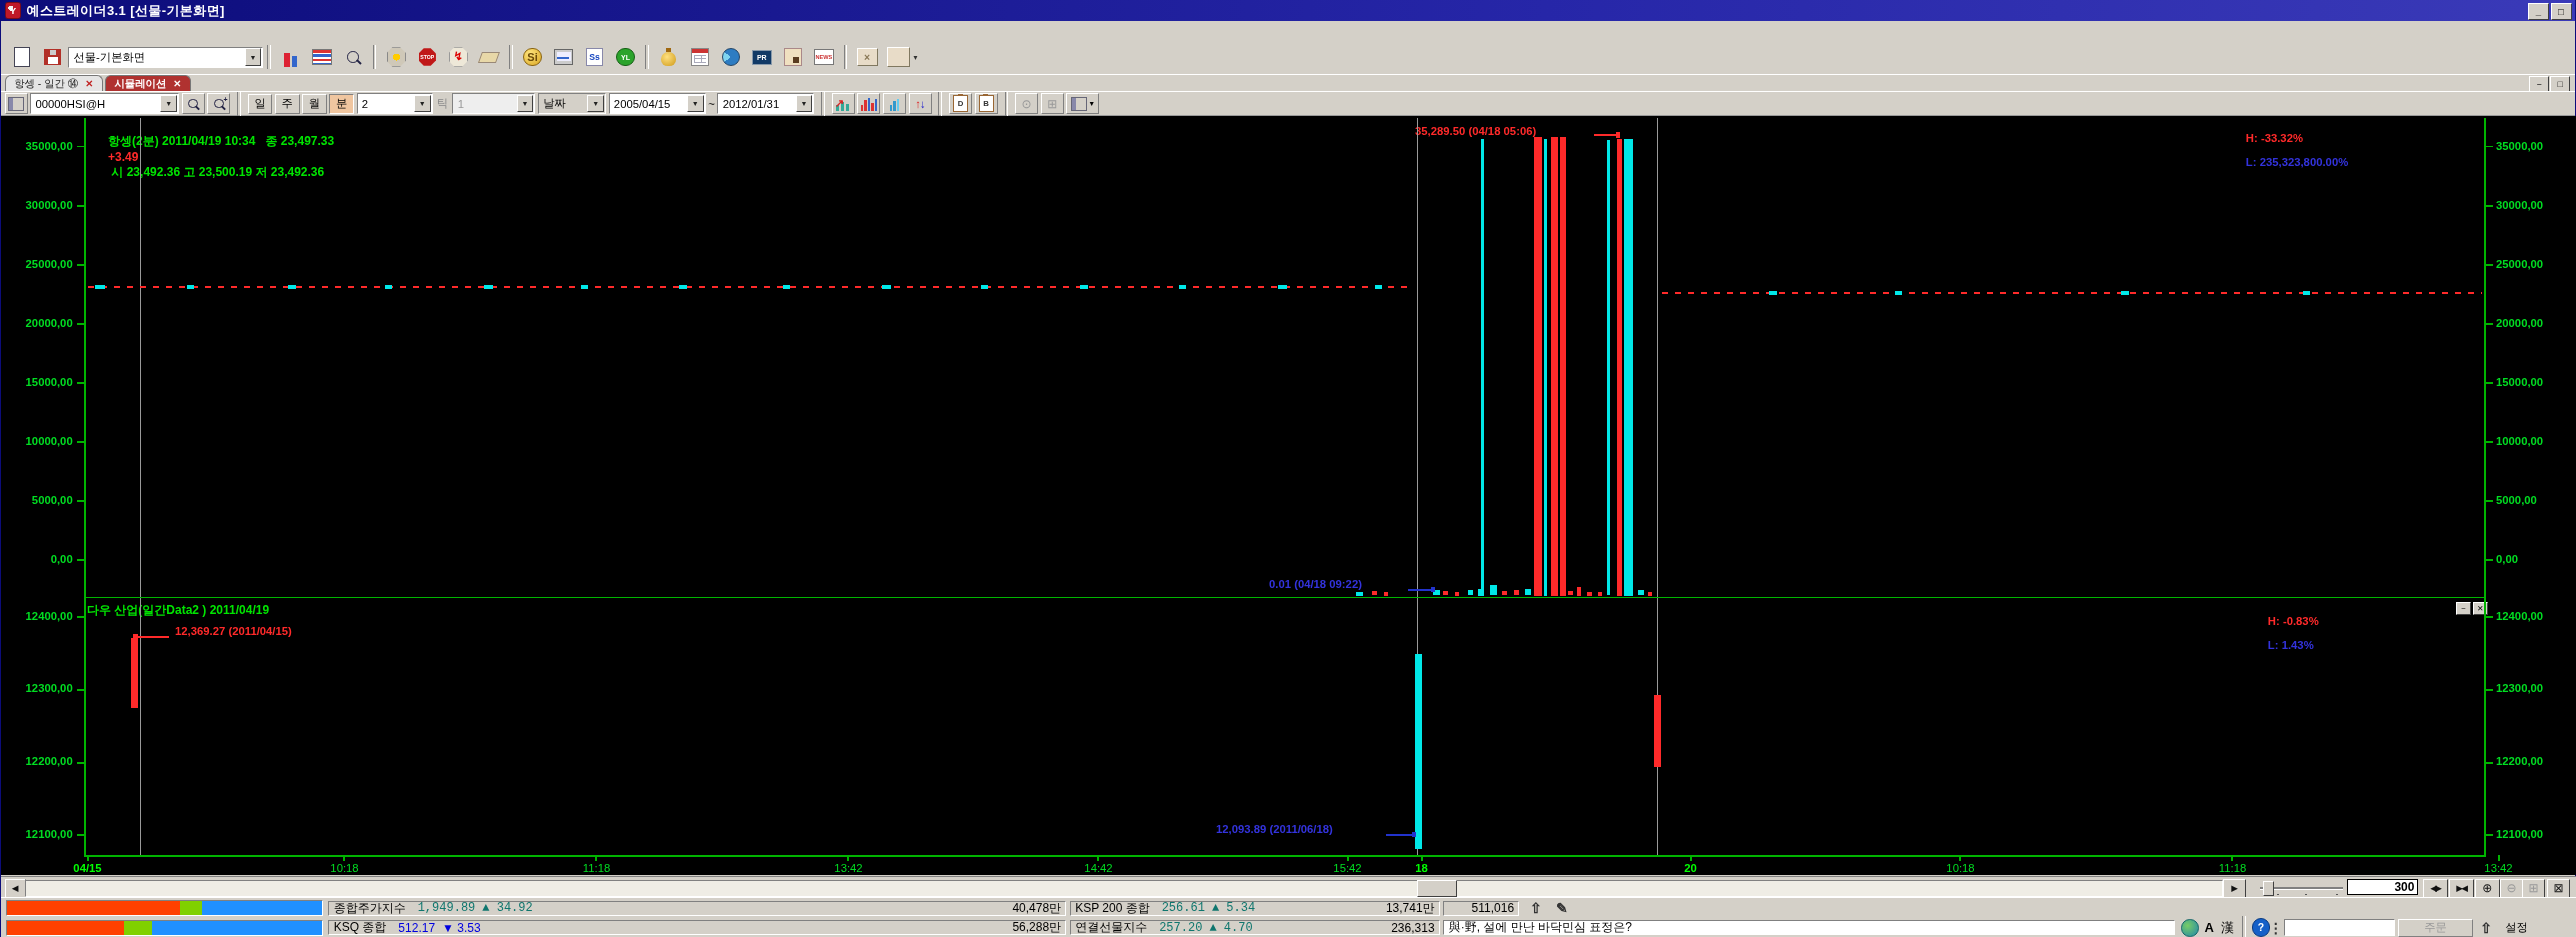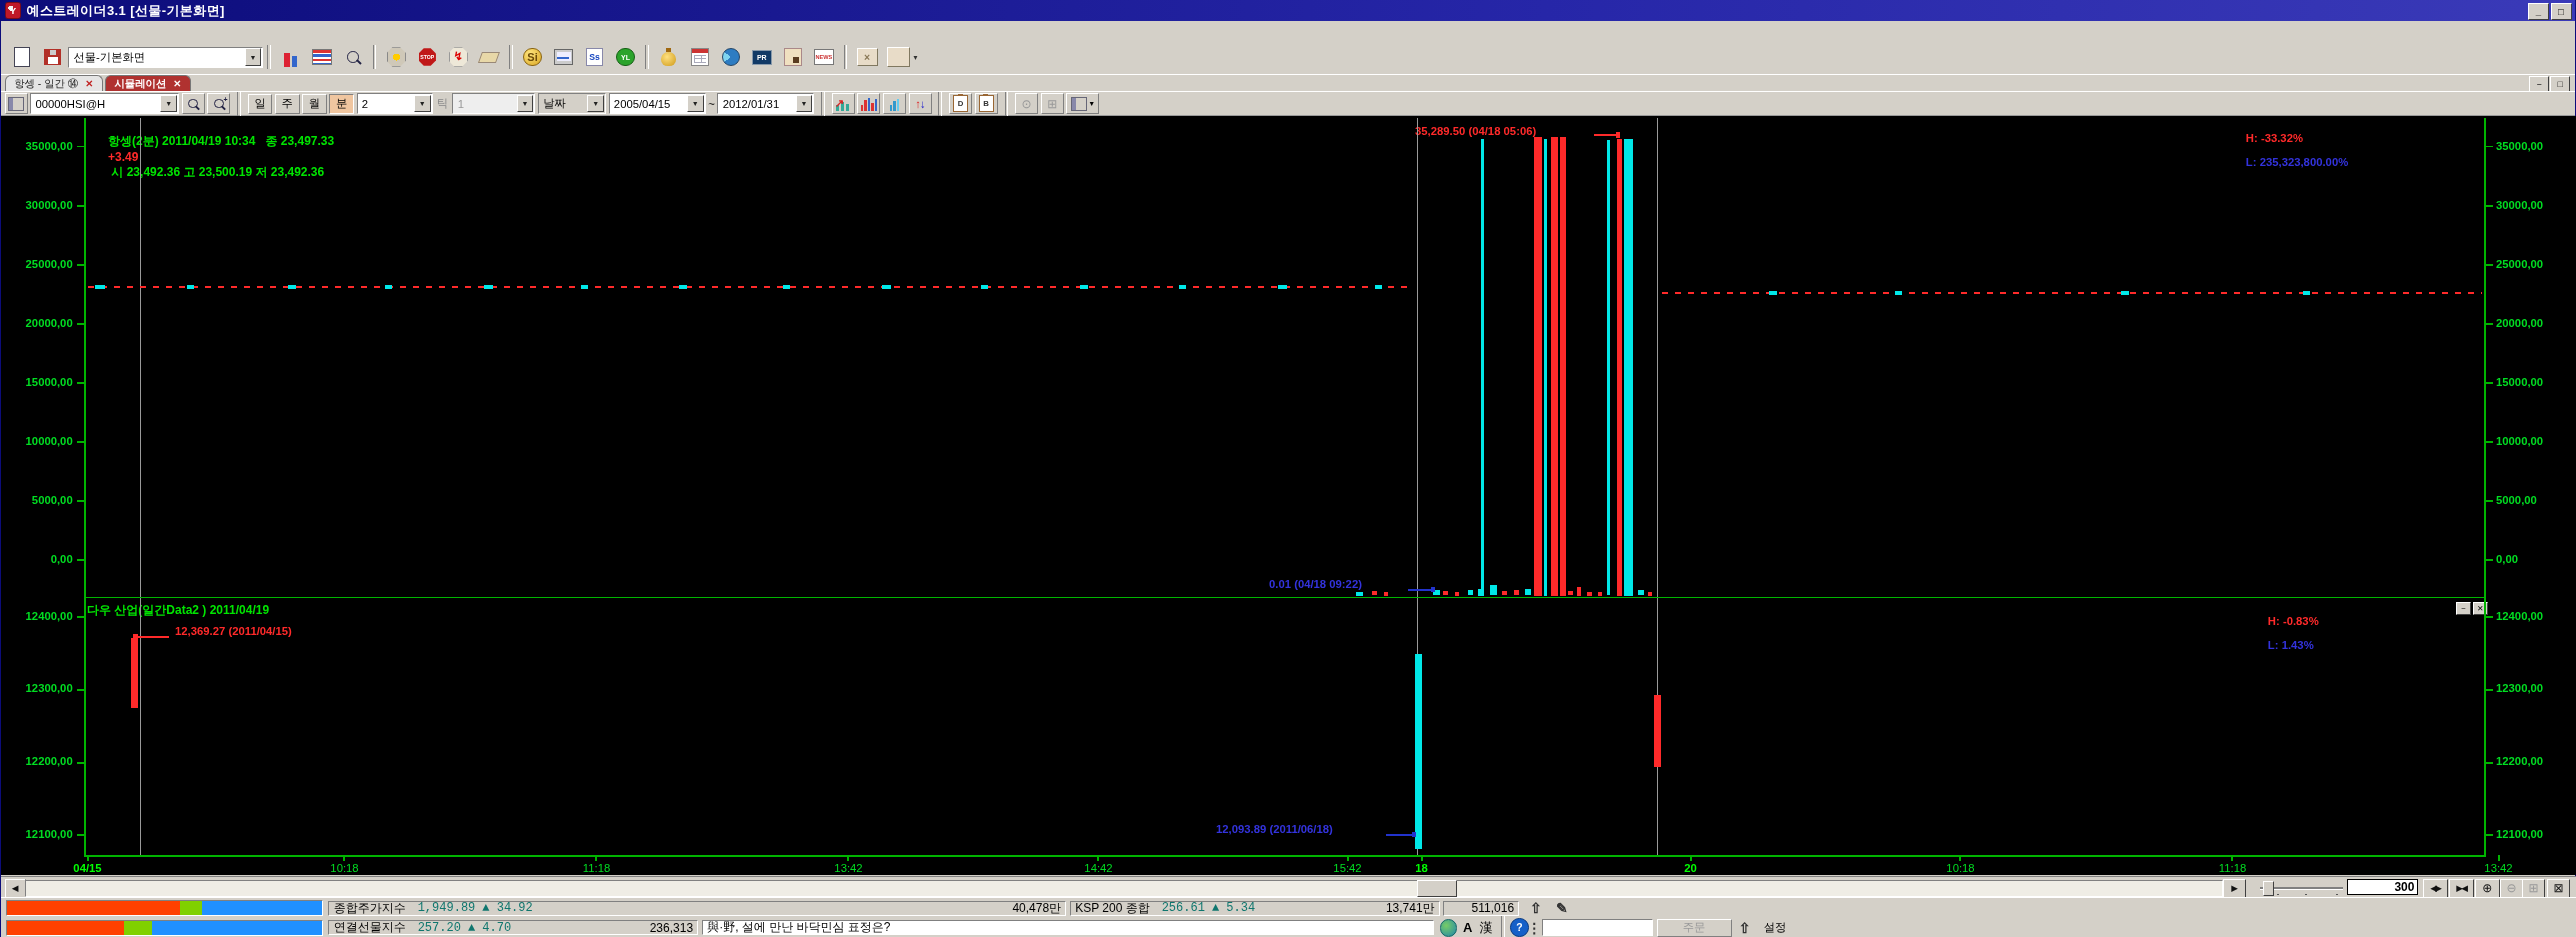--- a/index.html
+++ b/index.html
@@ -564,20 +564,27 @@
       <span class="sic" style="width:26px;">
           <span class="upar">✎</span>
         </span>
     </div>
     <div class="srow" style="top:21px;">
       <span class="gauge">
         <span class="gseg" style="background: rgb(255, 64, 0); width: 37%;"></span>
         <span class="gseg" style="background: rgb(128, 208, 0); width: 9%;"></span>
         <span class="gseg" style="background: rgb(32, 144, 255); width: 54%;"></span>
       </span>
+      <span class="sbox" style="width:738px;">
+        <span class="lbl">KSQ 종합</span>
+        <span class="val dnc">512.17</span>
+        <span class="chg dnc">▼ 3.53</span>
+        <span class="spacer"></span>
+        <span class="vol">56,288만</span>
+      </span>
       <span class="sbox" style="width:370px;">
         <span class="lbl">연결선물지수</span>
         <span class="val upc">257.20</span>
         <span class="chg upc">▲ 4.70</span>
         <span class="spacer"></span>
         <span class="vol">236,313</span>
       </span>
       <span class="sbox newsbox" style="width:732px;">
         <span>與·野, 설에 만난 바닥민심 표정은?</span>
       </span>

